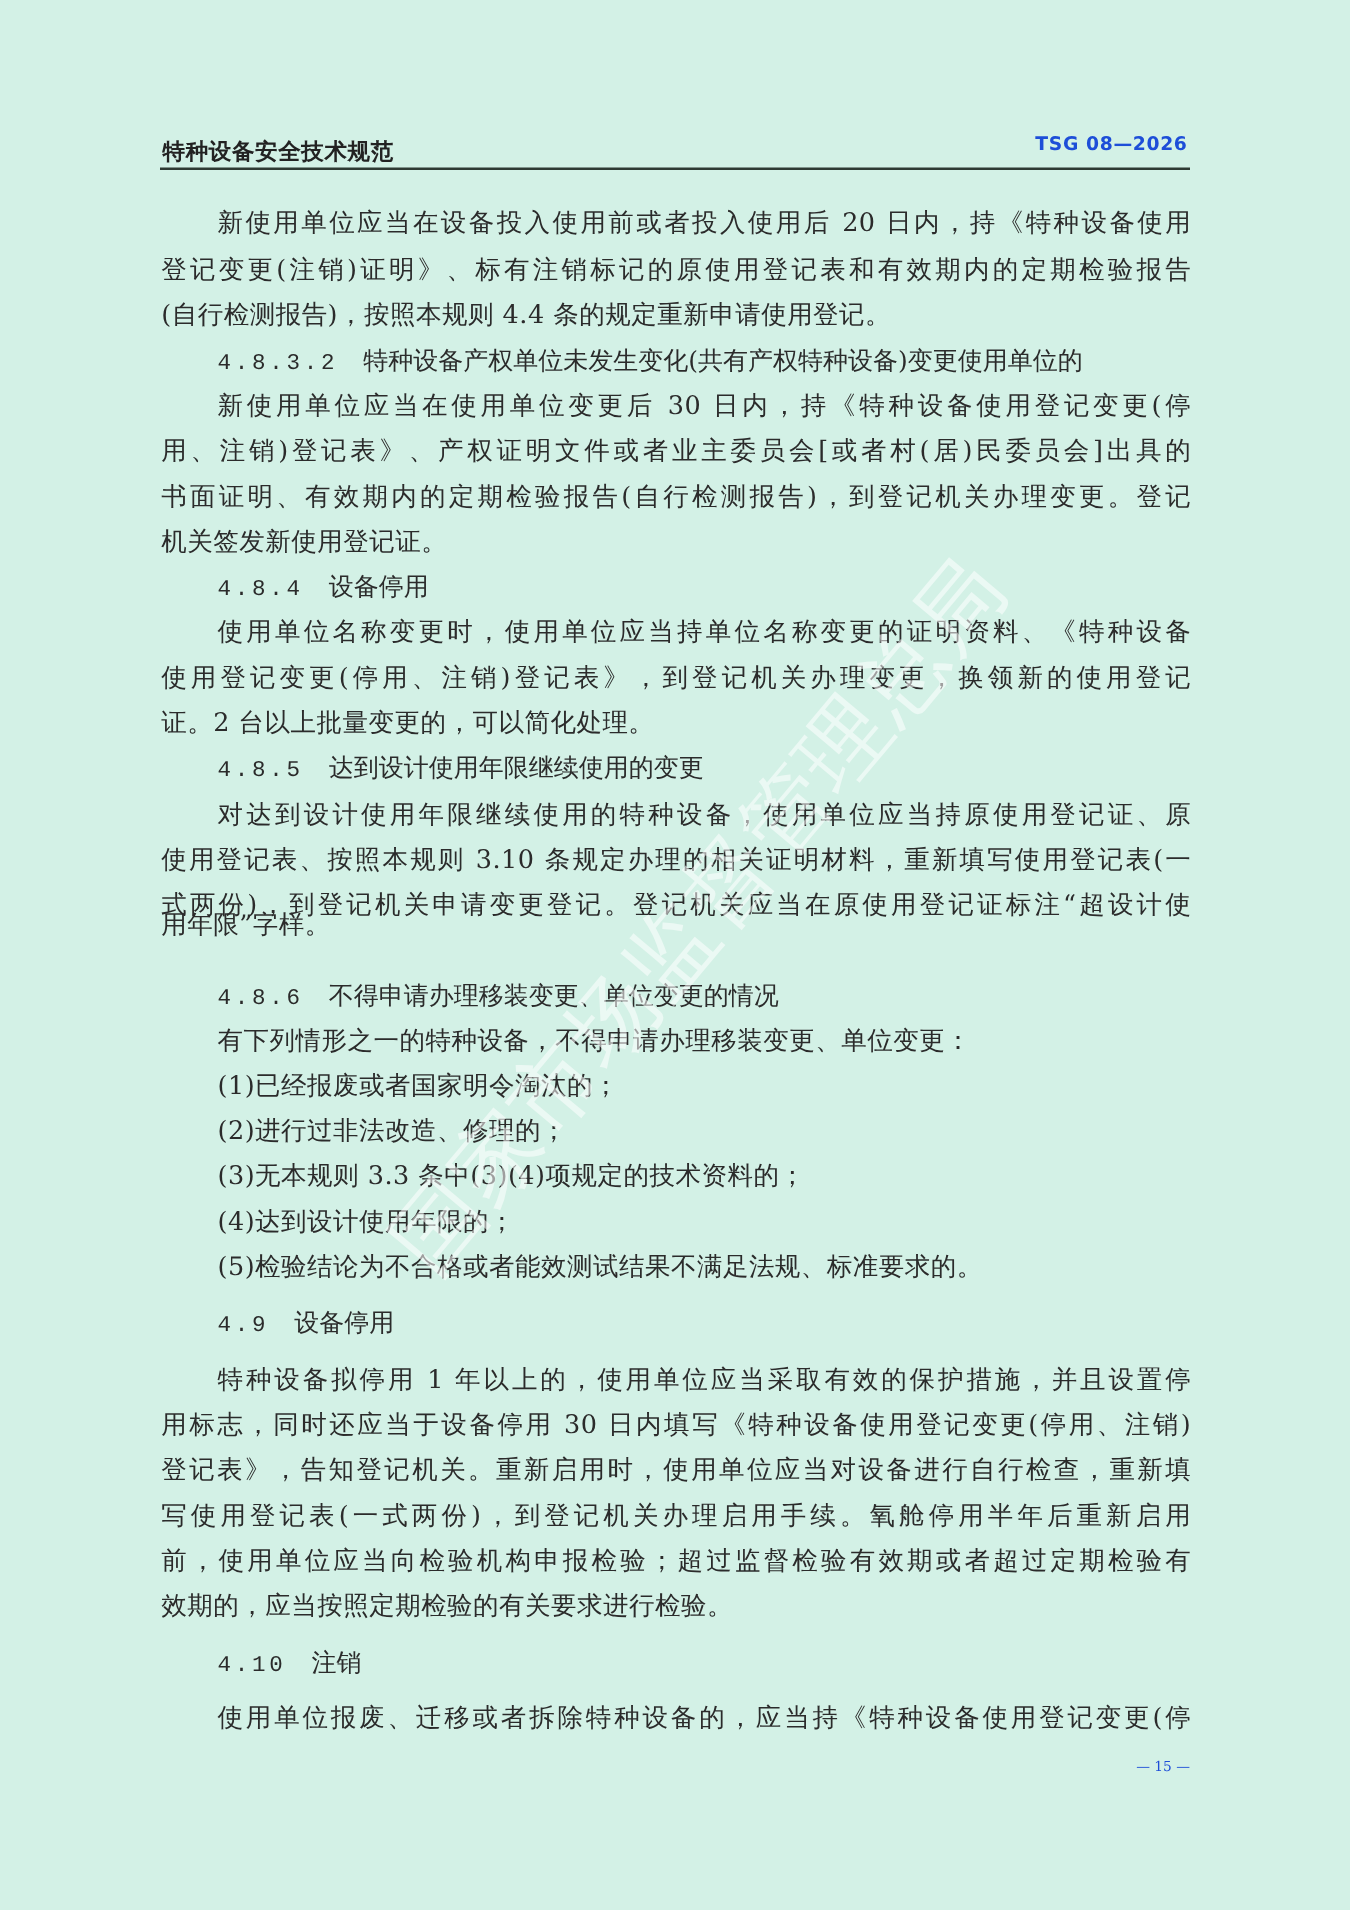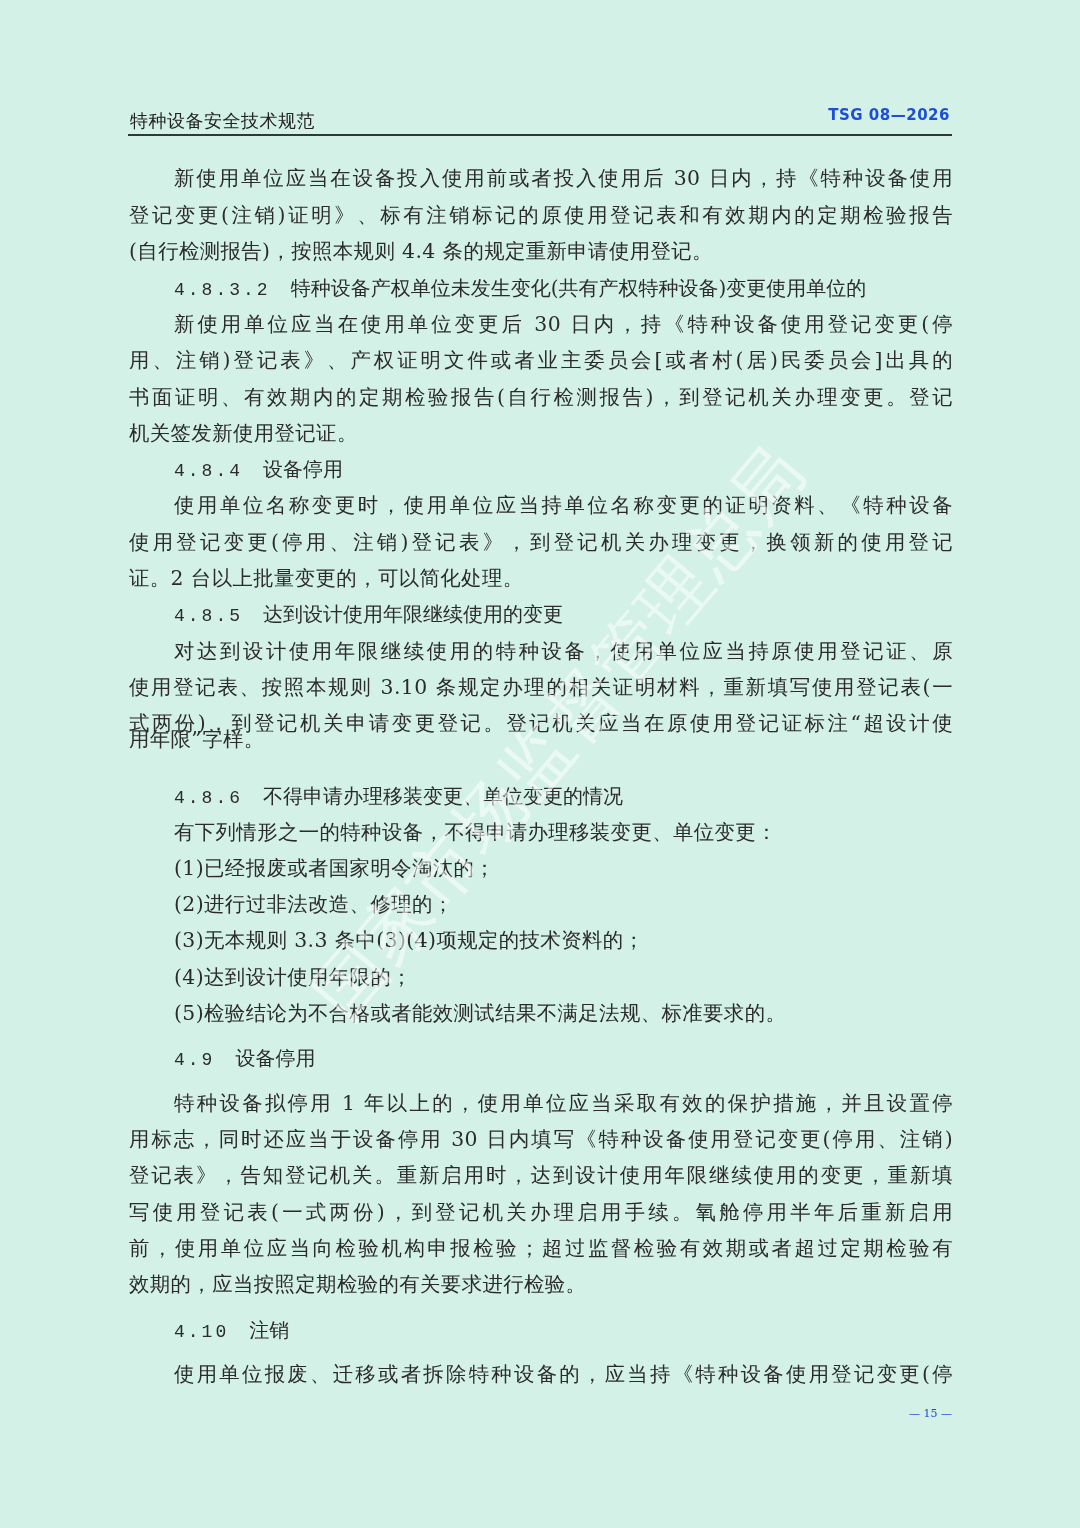--- a/index.html
+++ b/index.html
@@ -11,21 +11,21 @@
     position: relative;
   }
   .page { position: absolute; left: 0; top: 0; width: 1080px; height: 1528px; }
   .running-header {
     position: absolute; left: 128px; top: 106px; width: 824px; height: 28px;
     border-bottom: 2px solid #2e3a33;
     font-family: "DejaVu Sans", "Liberation Sans", sans-serif;
   }
   .running-header .left {
     position: absolute; left: 2px; top: 3px;
-    font-size: 18px; font-weight: normal; letter-spacing: 0.5px; color: #222;
+    font-size: 18px; font-weight: bold; letter-spacing: 0.5px; color: #222;
   }
   .running-header .right {
     position: absolute; right: 2px; top: 0;
     font-size: 15px; font-weight: bold; color: #1d4ed8; letter-spacing: 0.5px;
   }
   .line {
     position: absolute; left: 129px; width: 824px;
     font-size: 20.4px; line-height: 30px; height: 30px;
     white-space: nowrap; letter-spacing: 0.4px;
   }
@@ -55,21 +55,21 @@
 </head>
 <body>
 
 <div class="page">
 
   <div class="running-header">
     <span class="left">特种设备安全技术规范</span>
     <span class="right">TSG 08—2026</span>
   </div>
 
-  <div class="line indent justify" style="top:163px">新使用单位应当在设备投入使用前或者投入使用后 30 日内，持《特种设备使用</div>
+  <div class="line indent justify" style="top:163px">新使用单位应当在设备投入使用前或者投入使用后 20 日内，持《特种设备使用</div>
   <div class="line justify" style="top:200px">登记变更(注销)证明》、标有注销标记的原使用登记表和有效期内的定期检验报告</div>
   <div class="line" style="top:236px">(自行检测报告)，按照本规则 4.4 条的规定重新申请使用登记。</div>
 
   <div class="heading" style="top:273px">
     <span class="num">4.8.3.2</span><span>特种设备产权单位未发生变化(共有产权特种设备)变更使用单位的</span>
   </div>
   <div class="line indent justify" style="top:309px">新使用单位应当在使用单位变更后  30  日内，持《特种设备使用登记变更(停</div>
   <div class="line justify" style="top:345px">用、注销)登记表》、产权证明文件或者业主委员会[或者村(居)民委员会]出具的</div>
   <div class="line justify" style="top:382px">书面证明、有效期内的定期检验报告(自行检测报告)，到登记机关办理变更。登记</div>
   <div class="line" style="top:418px">机关签发新使用登记证。</div>
@@ -97,21 +97,21 @@
   <div class="line indent" style="top:889px">(2)进行过非法改造、修理的；</div>
   <div class="line indent" style="top:925px">(3)无本规则 3.3 条中(3)(4)项规定的技术资料的；</div>
   <div class="line indent" style="top:962px">(4)达到设计使用年限的；</div>
   <div class="line indent" style="top:998px">(5)检验结论为不合格或者能效测试结果不满足法规、标准要求的。</div>
 
   <div class="heading" style="top:1043px">
     <span class="num">4.9</span><span>设备停用</span>
   </div>
   <div class="line indent justify" style="top:1088px">特种设备拟停用  1  年以上的，使用单位应当采取有效的保护措施，并且设置停</div>
   <div class="line justify" style="top:1124px">用标志，同时还应当于设备停用 30 日内填写《特种设备使用登记变更(停用、注销)</div>
-  <div class="line justify" style="top:1160px">登记表》，告知登记机关。重新启用时，达到设计使用年限继续使用的变更，重新填</div>
+  <div class="line justify" style="top:1160px">登记表》，告知登记机关。重新启用时，使用单位应当对设备进行自行检查，重新填</div>
   <div class="line justify" style="top:1197px">写使用登记表(一式两份)，到登记机关办理启用手续。氧舱停用半年后重新启用</div>
   <div class="line" style="top:1269px">效期的，应当按照定期检验的有关要求进行检验。</div>
   <div class="line justify" style="top:1233px">前，使用单位应当向检验机构申报检验；超过监督检验有效期或者超过定期检验有</div>
 
   <div class="heading" style="top:1315px">
     <span class="num">4.10</span><span>注销</span>
   </div>
   <div class="line indent justify" style="top:1359px">使用单位报废、迁移或者拆除特种设备的，应当持《特种设备使用登记变更(停</div>
 
   <div class="page-number">— 15 —</div>

